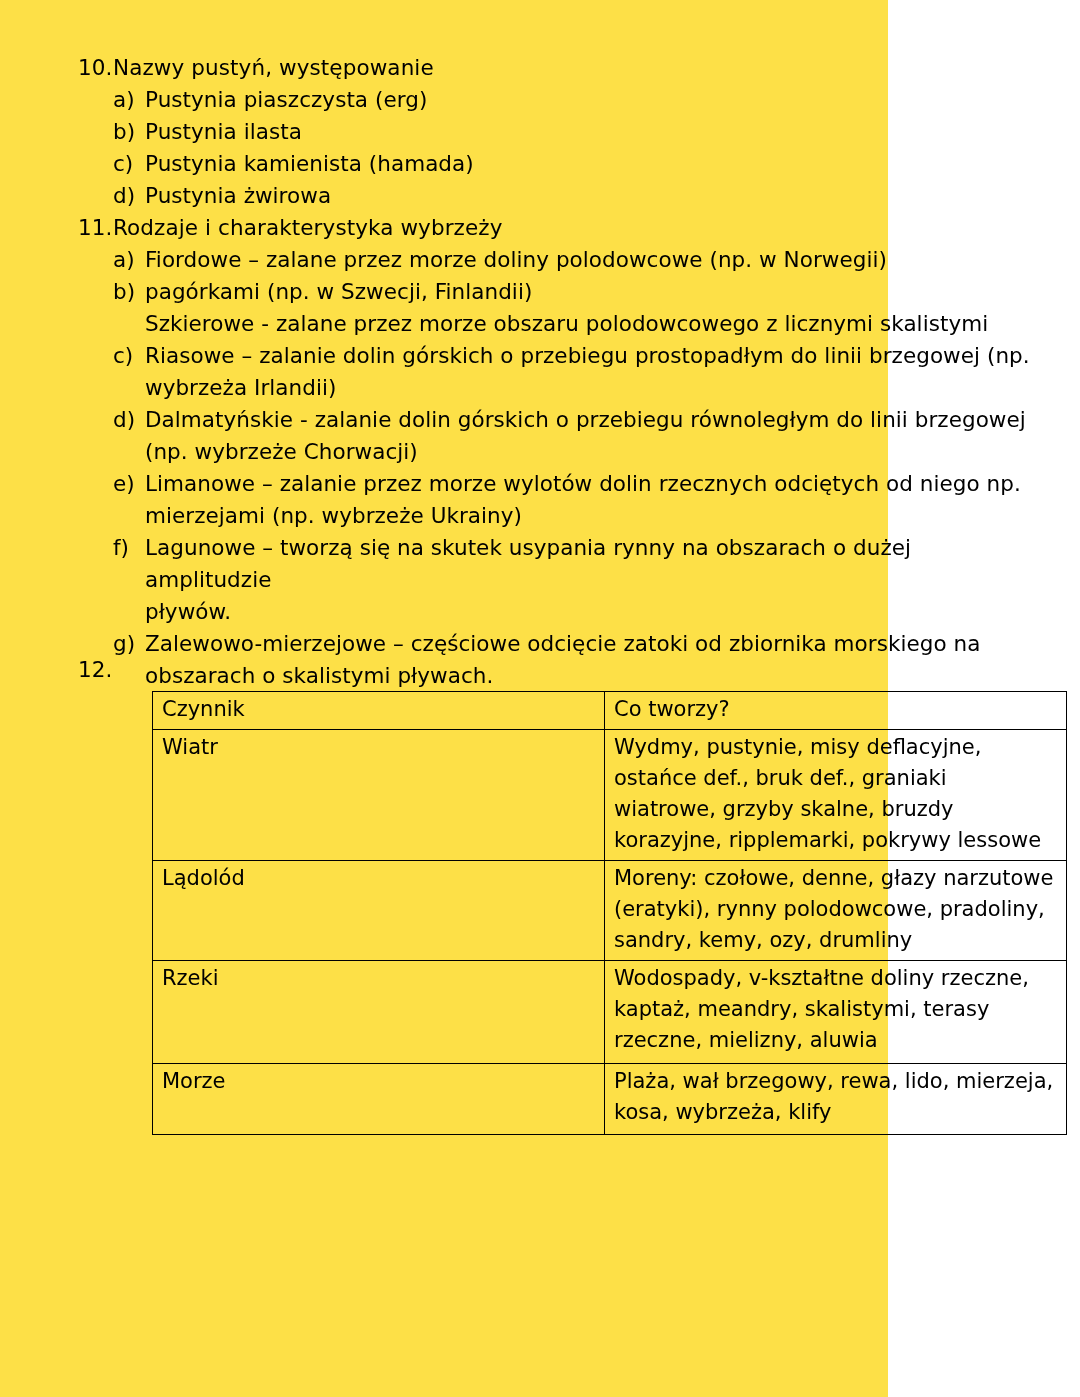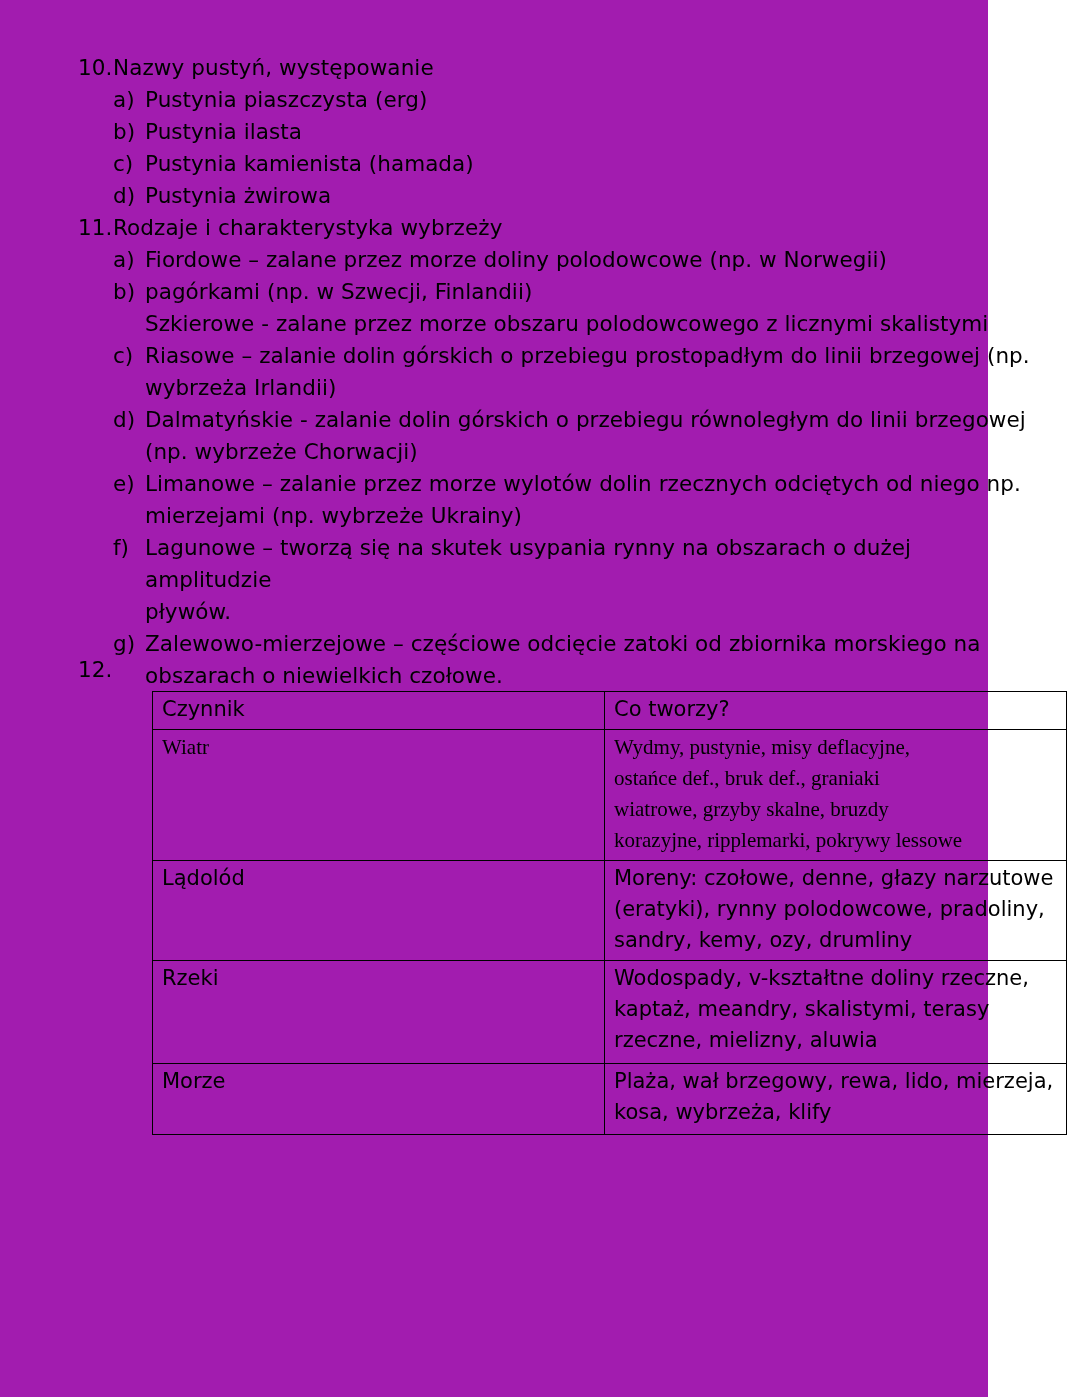--- a/index.html
+++ b/index.html
@@ -11,23 +11,23 @@
     width: 1080px;
     height: 1397px;
     font-family: "DejaVu Sans", sans-serif;
     color: #000000;
     position: relative;
     overflow: hidden;
   }
   .page {
     position: absolute;
     left: 0; top: 0;
-    width: 988px;
+    width: 888px;
     height: 1397px;
-    background: #a21caf;
+    background: #fde047;
   }
 
   
   .ol-num {
     position: absolute;
     left: 78px;
     width: 960px;
   }
   .num-item {
     position: relative;
@@ -95,21 +95,21 @@
     padding: 2px 8px 4px 9px;
     font-size: 21px;
     line-height: 31px;
     font-weight: normal;
     text-align: left;
   }
   table.factors col.c1 { width: 452px; }
   table.factors col.c2 { width: 462px; }
 
   .r-head td { height: 29px; }
-  .r-wiatr td { height: 124px; font-family: Liberation Serif, serif; }
+  .r-wiatr td { height: 124px; }
   .r-lad td { height: 93px; }
   .r-rzeki td { height: 96px; }
   .r-morze td { height: 64px; }
 
   .cell-lines span { display: block; white-space: nowrap; }
 </style>
 </head>
 <body>
 
 <div class="page">
@@ -172,21 +172,21 @@
         <span class="hang">mierzejami (np. wybrzeże Ukrainy)</span>
       </li>
       <li>
         <span class="marker">f)</span>
         <span class="hang">Lagunowe – tworzą się na skutek usypania rynny na obszarach o dużej amplitudzie</span>
         <span class="hang">pływów.</span>
       </li>
       <li>
         <span class="marker">g)</span>
         <span class="hang">Zalewowo-mierzejowe – częściowe odcięcie zatoki od zbiornika morskiego na</span>
-        <span class="hang">obszarach o niewielkich czołowe.</span>
+        <span class="hang">obszarach o skalistymi pływach.</span>
       </li>
     </ul>
   </div>
 
   <div class="ol-num" style="top:654px;">
     <div class="num-item">
       <span class="num-line">
         <span class="num-marker wide">12.</span><span></span>
       </span>
     </div>

